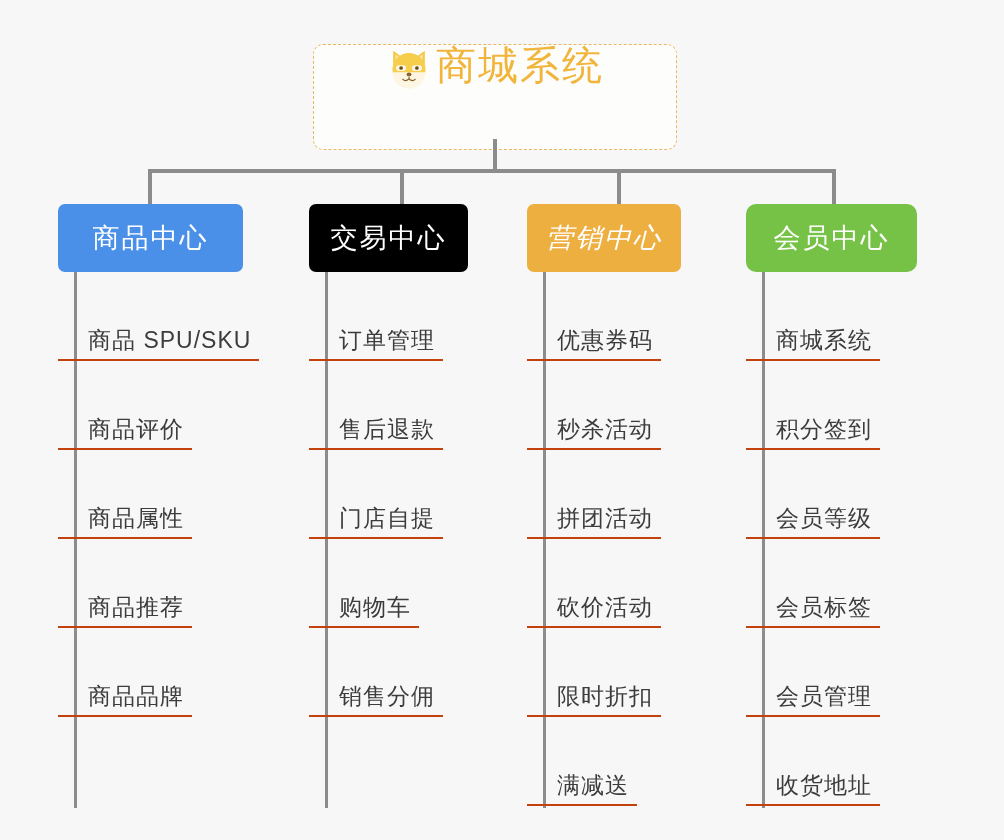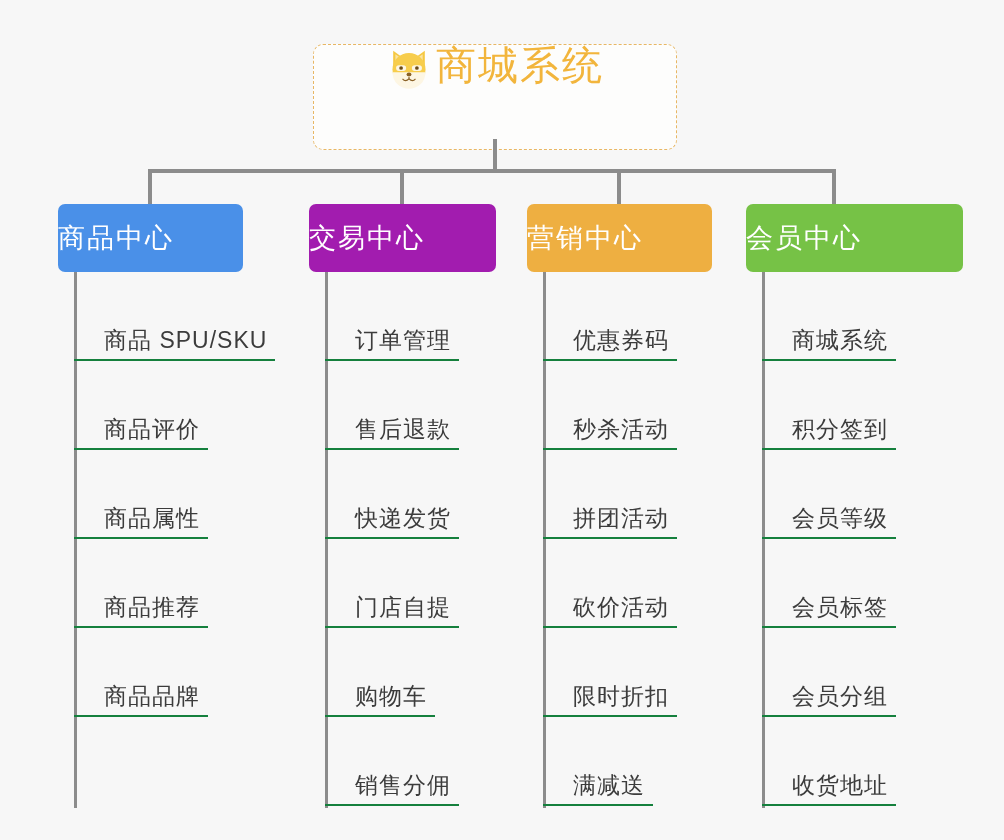--- a/index.html
+++ b/index.html
@@ -62,20 +62,21 @@
   .column {
     position: absolute;
     top: 204px;
   }
   .cat-box {
     box-sizing: border-box;
     height: 68px;
     border-radius: 7px;
     display: flex;
     align-items: center;
+    justify-content: center;
     color: #ffffff;
     font-size: 27px;
     letter-spacing: 2px;
     white-space: nowrap;
   }
 
   
   .spine {
     position: absolute;
     left: 16px;
@@ -89,23 +90,22 @@
     margin-top: 0;
   }
   .leaf {
     position: relative;
     height: 89px;
     display: flex;
     align-items: flex-end;
   }
   .leaf-inner {
     position: relative;
-    margin-left: 16px;
     padding: 0 8px 6px 30px;
-    border-bottom: 2px solid #15803d;
+    border-bottom: 2px solid #c2410c;
     display: inline-block;
     white-space: nowrap;
   }
   .leaf-label {
     font-size: 23px;
     color: #3c3c3c;
     letter-spacing: 1px;
     line-height: 1.15;
   }
 </style>
@@ -170,48 +170,45 @@
       <div class="leaf">
           <span class="leaf-inner"><span class="leaf-label">商品推荐</span></span>
         </div>
       <div class="leaf">
           <span class="leaf-inner"><span class="leaf-label">商品品牌</span></span>
         </div>
     </div>
   </div>
 
   <div class="column" style="left:309px; width:185px;">
-    <div class="cat-box" style="background:#a21caf; width:187px;">
+    <div class="cat-box" style="background:#000000; width:159px;">
       <span>交易中心</span>
     </div>
     <div class="spine" style="height:536px;"></div>
     <div class="leaf-list">
       <div class="leaf">
           <span class="leaf-inner"><span class="leaf-label">订单管理</span></span>
         </div>
       <div class="leaf">
           <span class="leaf-inner"><span class="leaf-label">售后退款</span></span>
         </div>
       <div class="leaf">
-          <span class="leaf-inner"><span class="leaf-label">快递发货</span></span>
-        </div>
-      <div class="leaf">
           <span class="leaf-inner"><span class="leaf-label">门店自提</span></span>
         </div>
       <div class="leaf">
           <span class="leaf-inner"><span class="leaf-label">购物车</span></span>
         </div>
       <div class="leaf">
           <span class="leaf-inner"><span class="leaf-label">销售分佣</span></span>
         </div>
     </div>
   </div>
 
   <div class="column" style="left:527px; width:185px;">
-    <div class="cat-box" style="background:#eeaf41; width:185px;">
+    <div class="cat-box" style="background:#eeaf41; width:154px;font-style:italic;">
       <span>营销中心</span>
     </div>
     <div class="spine" style="height:536px;"></div>
     <div class="leaf-list">
       <div class="leaf">
           <span class="leaf-inner"><span class="leaf-label">优惠券码</span></span>
         </div>
       <div class="leaf">
           <span class="leaf-inner"><span class="leaf-label">秒杀活动</span></span>
         </div>
@@ -224,39 +221,39 @@
       <div class="leaf">
           <span class="leaf-inner"><span class="leaf-label">限时折扣</span></span>
         </div>
       <div class="leaf">
           <span class="leaf-inner"><span class="leaf-label">满减送</span></span>
         </div>
     </div>
   </div>
 
   <div class="column" style="left:746px; width:185px;">
-    <div class="cat-box" style="background:#76c246; width:217px;">
+    <div class="cat-box" style="background:#76c246; width:171px;border-radius:10px;">
       <span>会员中心</span>
     </div>
     <div class="spine" style="height:536px;"></div>
     <div class="leaf-list">
       <div class="leaf">
           <span class="leaf-inner"><span class="leaf-label">商城系统</span></span>
         </div>
       <div class="leaf">
           <span class="leaf-inner"><span class="leaf-label">积分签到</span></span>
         </div>
       <div class="leaf">
           <span class="leaf-inner"><span class="leaf-label">会员等级</span></span>
         </div>
       <div class="leaf">
           <span class="leaf-inner"><span class="leaf-label">会员标签</span></span>
         </div>
       <div class="leaf">
-          <span class="leaf-inner"><span class="leaf-label">会员分组</span></span>
+          <span class="leaf-inner"><span class="leaf-label">会员管理</span></span>
         </div>
       <div class="leaf">
           <span class="leaf-inner"><span class="leaf-label">收货地址</span></span>
         </div>
     </div>
   </div>
 
 </div>
 
 </body></html>

